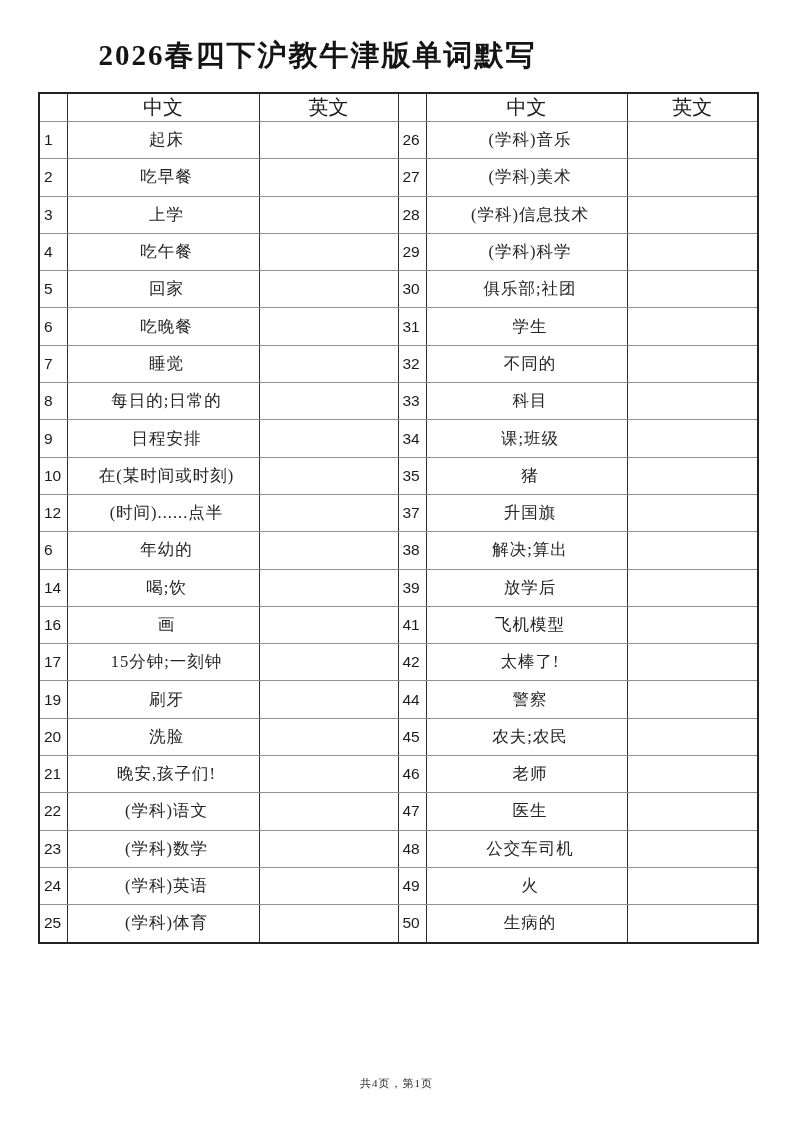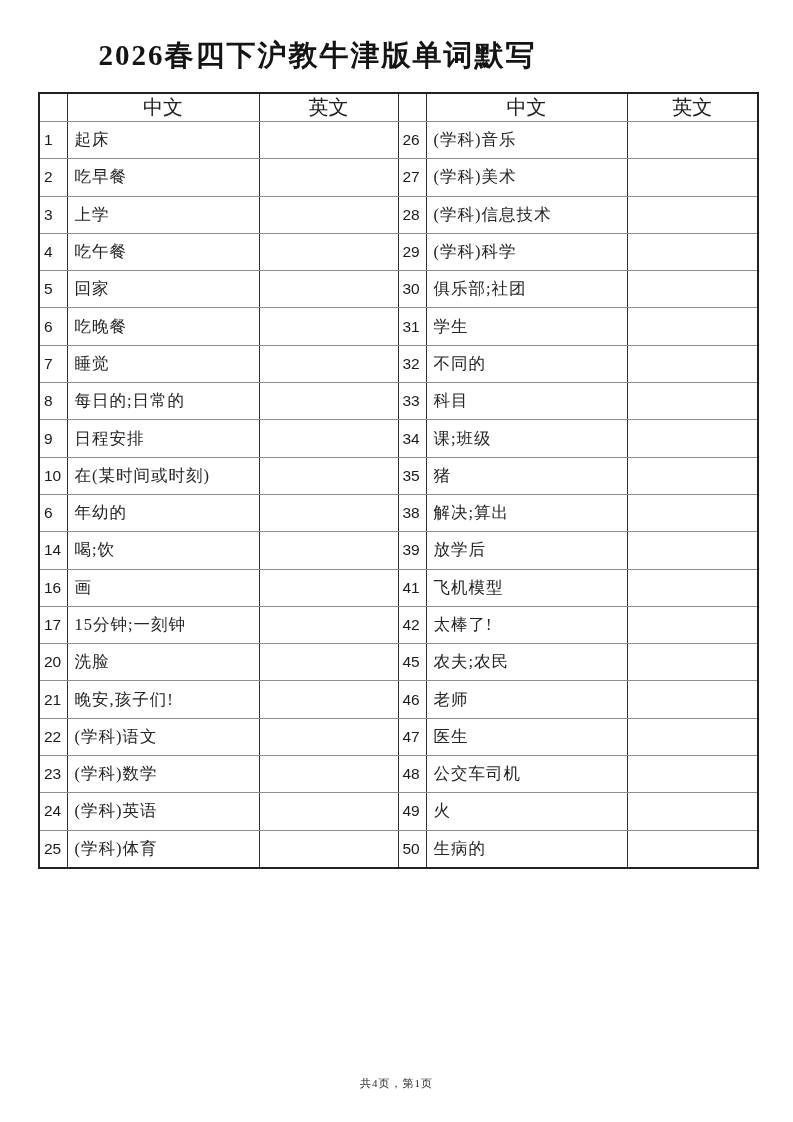--- a/index.html
+++ b/index.html
@@ -62,21 +62,21 @@
     font-size: 16.5px;
   }
   .word-table td.num {
     font-family: "Liberation Sans", "DejaVu Sans", sans-serif;
     font-size: 15.5px;
     text-align: left;
     padding-left: 4px;
     color: #1a1a1a;
   }
   .word-table td.cn {
-    text-align: left;
+    text-align: center;
     padding-left: 7px;
     letter-spacing: 1px;
     color: #252525;
     margin-left: 8px;
   }
   .word-table td.en {
     background: #ffffff;
   }
   .page-footer {
     position: absolute;
@@ -188,20 +188,28 @@
       </tr>
       <tr>
         <td class="num">10</td>
         <td class="cn">在(某时间或时刻)</td>
         <td class="en"></td>
         <td class="num">35</td>
         <td class="cn">猪</td>
         <td class="en"></td>
       </tr>
       <tr>
+        <td class="num">12</td>
+        <td class="cn">(时间)......点半</td>
+        <td class="en"></td>
+        <td class="num">37</td>
+        <td class="cn">升国旗</td>
+        <td class="en"></td>
+      </tr>
+      <tr>
         <td class="num">6</td>
         <td class="cn">年幼的</td>
         <td class="en"></td>
         <td class="num">38</td>
         <td class="cn">解决;算出</td>
         <td class="en"></td>
       </tr>
       <tr>
         <td class="num">14</td>
         <td class="cn">喝;饮</td>
@@ -220,20 +228,28 @@
       </tr>
       <tr>
         <td class="num">17</td>
         <td class="cn">15分钟;一刻钟</td>
         <td class="en"></td>
         <td class="num">42</td>
         <td class="cn">太棒了!</td>
         <td class="en"></td>
       </tr>
       <tr>
+        <td class="num">19</td>
+        <td class="cn">刷牙</td>
+        <td class="en"></td>
+        <td class="num">44</td>
+        <td class="cn">警察</td>
+        <td class="en"></td>
+      </tr>
+      <tr>
         <td class="num">20</td>
         <td class="cn">洗脸</td>
         <td class="en"></td>
         <td class="num">45</td>
         <td class="cn">农夫;农民</td>
         <td class="en"></td>
       </tr>
       <tr>
         <td class="num">21</td>
         <td class="cn">晚安,孩子们!</td>

